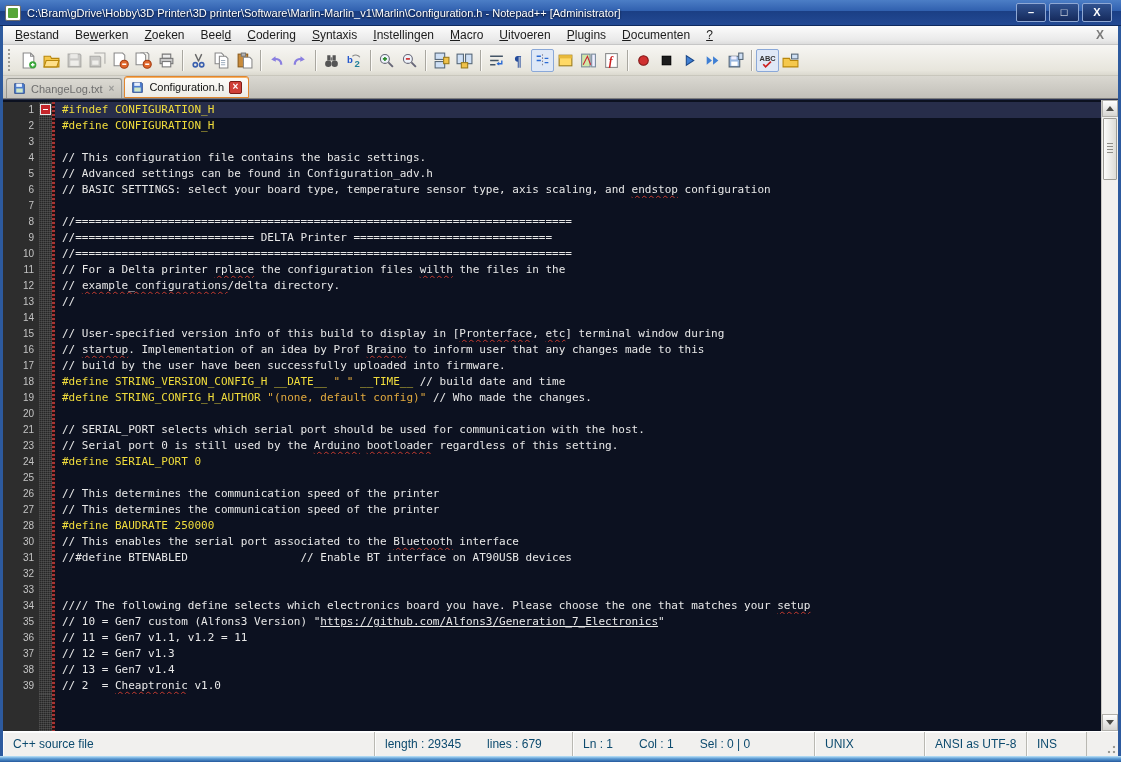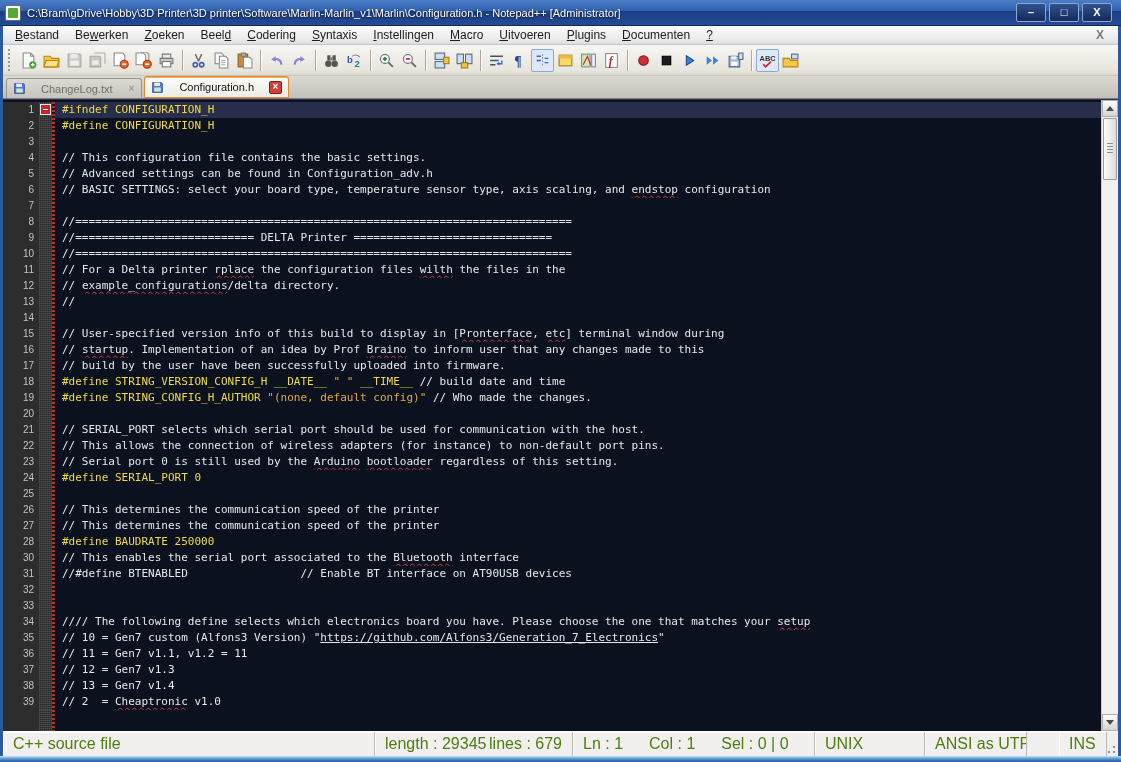--- a/index.html
+++ b/index.html
@@ -35,21 +35,21 @@
   .tico { width:23px; height:23px; display:flex; align-items:center; justify-content:center;
     border-radius:2px; border:1px solid transparent; flex:none; }
   .tico svg { width:17px; height:17px; }
   .tico.pressed { background:#dfe8f6; border-color:#8aa8d8; }
   .tico.disabled { filter:grayscale(1); opacity:.5; }
   .tsep { width:1px; height:21px; background:#a9a7a0; box-shadow:1px 0 0 #fbfaf7; margin:0 4px; flex:none; }
 
   
   .tabbar { height:23px; flex:none; display:flex; align-items:flex-end; padding-left:3px;
     background:linear-gradient(#dad8d1,#c2c0b9); border-bottom:1px solid #7d7d7d; }
-  .tab { display:flex; align-items:center; gap:15px; height:20px; padding:0 6px; margin-right:2px;
+  .tab { display:flex; align-items:center; gap:5px; height:20px; padding:0 6px; margin-right:2px;
     background:linear-gradient(#dbd9d2,#c6c4bd); border:1px solid #969690; border-bottom:none;
     border-radius:3px 3px 0 0; font-size:11px; color:#6e6e6e; }
   .tab.active { height:22px; background:linear-gradient(#fdfcf9,#edece6); border:1px solid #e0862f;
     box-shadow:inset 0 1px 0 #f7b061; color:#111; }
   .tabicon svg { width:13px; height:13px; display:block; }
   .tabclose { font-size:10px; font-weight:bold; color:#9a9a98; line-height:1; padding:0 1px; }
   .tab.active .tabclose { background:#d04038; border:1px solid #7e1d18; border-radius:2px; color:#fff;
     width:13px; height:13px; display:flex; align-items:center; justify-content:center; }
 
   
@@ -82,21 +82,21 @@
   .tri-up { width:0; height:0; border-left:4px solid transparent; border-right:4px solid transparent; border-bottom:5px solid #4a4a46; }
   .tri-dn { width:0; height:0; border-left:4px solid transparent; border-right:4px solid transparent; border-top:5px solid #4a4a46; }
   .thumb { height:62px; flex:none; margin:1px; background:linear-gradient(90deg,#fcfcfb,#dddcd7);
     border:1px solid #9e9d97; border-radius:1px; position:relative; }
   .thumb::after { content:""; position:absolute; left:3px; right:3px; top:24px; height:10px;
     background:repeating-linear-gradient(180deg,#8f8e88 0 1px, transparent 1px 3px); }
   .strack { flex:1; }
 
   
   .statusbar { height:25px; flex:none; display:flex; background:#f1f0ee; border-top:1px solid #fff;
-    font-size:16px; color:#4d7c0f; }
+    font-size:12px; color:#0c4a6e; }
   .seg { display:flex; align-items:center; padding:0 10px; border-right:1px solid #b9b8b2;
     box-shadow:inset 1px 1px 0 rgba(255,255,255,.8); white-space:nowrap; overflow:hidden; flex:none; }
   .seg .gap { display:inline-block; width:26px; }
   .sgrip { flex:1; position:relative; }
   .sgrip::after { content:""; position:absolute; right:2px; bottom:2px; width:12px; height:12px;
     background:
       radial-gradient(circle at 10px 10px, #9a9a94 1.2px, transparent 1.6px),
       radial-gradient(circle at 10px 5px,  #9a9a94 1.2px, transparent 1.6px),
       radial-gradient(circle at 5px 10px,  #9a9a94 1.2px, transparent 1.6px); }
 
@@ -502,26 +502,20 @@
           <span class="redline"></span>
           <span class="code"></span>
         </div>
         <div class="row">
           <span class="num">21</span>
           <span class="fm"></span>
           <span class="redline"></span>
           <span class="code"><span class="s-cmt">// SERIAL_PORT selects which serial port should be used for communication with the host.</span></span>
         </div>
         <div class="row">
-          <span class="num">22</span>
-          <span class="fm"></span>
-          <span class="redline"></span>
-          <span class="code"><span class="s-cmt">// This allows the connection of wireless adapters (for instance) to non-default port pins.</span></span>
-        </div>
-        <div class="row">
           <span class="num">23</span>
           <span class="fm"></span>
           <span class="redline"></span>
           <span class="code"><span class="s-cmt">// Serial port 0 is still used by the </span><span class="s-cmt s-sp">Arduino</span><span class="s-cmt"> </span><span class="s-cmt s-sp">bootloader</span><span class="s-cmt"> regardless of this setting.</span></span>
         </div>
         <div class="row">
           <span class="num">24</span>
           <span class="fm"></span>
           <span class="redline"></span>
           <span class="code"><span class="s-pre">#define SERIAL_PORT 0</span></span>
@@ -638,18 +632,18 @@
     </div>
     <div class="seg" style="width:242px;">
       <span>Ln : 1</span>
         <span class="gap"></span>
       <span>Col : 1</span>
         <span class="gap"></span>
       <span>Sel : 0 | 0</span>
     </div>
     <div class="seg" style="width:110px;">UNIX</div>
     <div class="seg" style="width:102px;">ANSI as UTF-8</div>
-    <div class="seg" style="width:48px;margin-left:32px;">INS</div>
+    <div class="seg" style="width:60px;">INS</div>
     <div class="sgrip"></div>
   </div>
 
   <div class="botband"></div>
 </div>
 
 </body></html>

